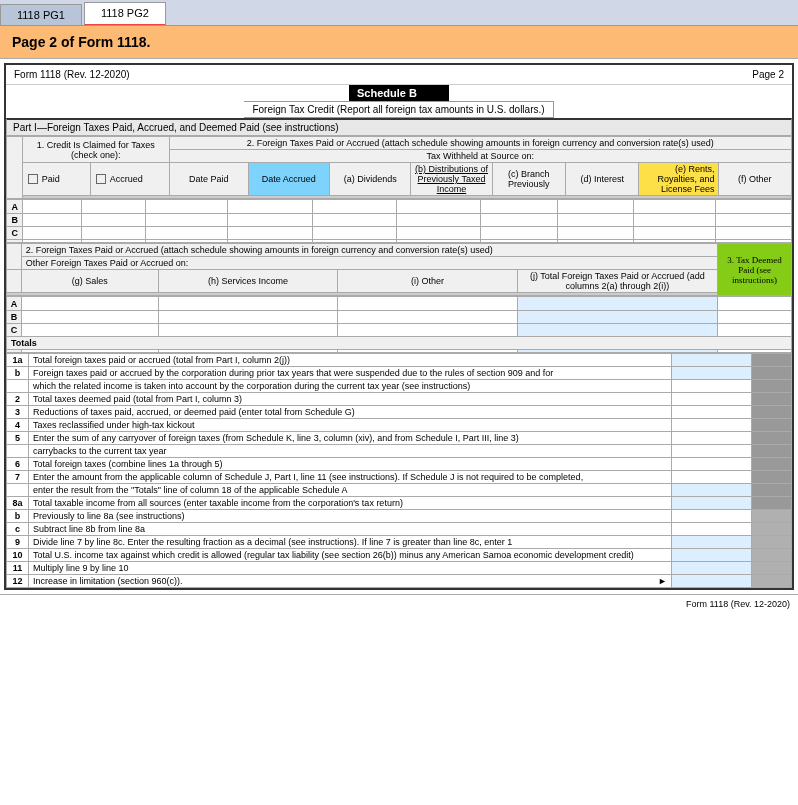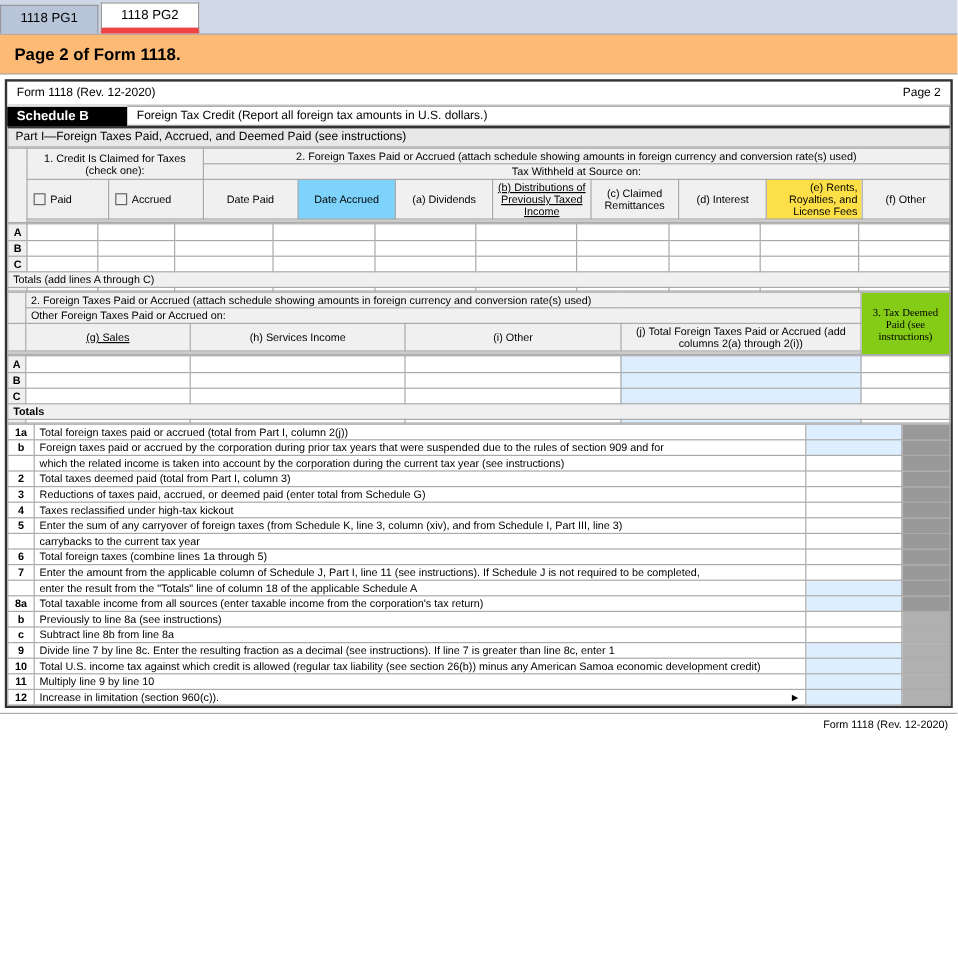--- a/index.html
+++ b/index.html
@@ -1,26 +1,26 @@
 <!DOCTYPE html>
 <html><head>
   <meta charset="utf-8">
   <style>
     * { box-sizing: border-box; margin: 0; padding: 0; }
     body { font-family: Arial, sans-serif; font-size: 10px; background: #fff; width: 798px; }
     
     .tabs { display: flex; background: #d0d8e8; border-bottom: 1px solid #999; }
     .tab { padding: 4px 16px; font-size: 11px; cursor: pointer; border: 1px solid #999; border-bottom: none; background: #b8c4d8; margin-right: 2px; margin-top: 4px; }
-    .tab.active { background: #fff; border-bottom: 5px solid #ef4444; margin-top: 2px; }
+    .tab.active { background: #fff; border-bottom: 1px solid #ef4444; margin-top: 2px; }
     
     .page-header { background: #fdba74; padding: 8px 12px; font-size: 14px; font-weight: bold; border-bottom: 1px solid #aaa; }
     
     .form-header { display: flex; justify-content: space-between; padding: 4px 8px; font-size: 10px; border-bottom: 1px solid #ccc; }
     
-    .schedule-bar { display: flex; align-items: center; margin: 0; }
+    .schedule-bar { display: flex; align-items: center; margin: 0; flex-direction: column; }
     .schedule-label { background: #000; color: #fff; font-weight: bold; padding: 2px 8px; font-size: 11px; min-width: 100px; }
     .schedule-desc { padding: 2px 8px; font-size: 10px; border: 1px solid #999; border-left: none; flex: 1; }
     
     .part-header { background: #e8e8e8; padding: 2px 6px; font-size: 10px; border: 1px solid #aaa; border-top: 2px solid #333; }
     
     table { width: 100%; border-collapse: collapse; font-size: 9px; }
     td, th { border: 1px solid #aaa; padding: 1px 3px; vertical-align: middle; }
     .input-cell { background: #fff; min-height: 14px; }
     .blue-input { background: #ddeeff; min-height: 14px; }
     .gray-cell { background: #b0b0b0; }
@@ -83,21 +83,21 @@
       <td style="text-align:center; font-size:9px; background:#f0f0f0; width:55px;">
         <div class="checkbox-row">
               <span class="checkbox"></span>
               <span>Accrued</span>
             </div>
       </td>
       <td style="text-align:center; font-size:9px; background:#f0f0f0; width:70px;">Date Paid</td>
       <td style="text-align:center; font-size:9px; background:#7dd3fc; width:72px;">Date Accrued</td>
       <td style="text-align:center; font-size:9px; background:#f0f0f0; width:72px;">(a) Dividends</td>
       <td style="text-align:center; font-size:9px; background:#f0f0f0; width:72px;text-decoration:underline;">(b) Distributions of Previously Taxed Income</td>
-      <td style="text-align:center; font-size:9px; background:#f0f0f0; width:65px;">(c) Claimed Remittances</td>
+      <td style="text-align:center; font-size:9px; background:#f0f0f0; width:65px;">(c) Branch Previously</td>
       <td style="text-align:center; font-size:9px; background:#f0f0f0; width:65px;">(d) Interest</td>
       <td style="text-align:right; font-size:9px; background:#fde047; width:70px;">(e) Rents, Royalties, and License Fees</td>
       <td style="text-align:center; font-size:9px; background:#f0f0f0; width:65px;">(f) Other</td>
     </tr>
     <tr>
       <td colspan="10" style="height:2px; background:#ccc;"></td>
     </tr>
   </tbody>
     </table>
 
@@ -136,23 +136,20 @@
       <td class="input-cell"></td>
       <td class="input-cell"></td>
       <td class="input-cell"></td>
       <td class="input-cell"></td>
       <td class="input-cell"></td>
       <td class="input-cell"></td>
       <td class="input-cell"></td>
       <td class="input-cell"></td>
     </tr>
     <tr>
-      <td colspan="11" style="background:#f0f0f0; font-size:9px; padding:1px 4px;">Totals (add lines A through C)</td>
-    </tr>
-    <tr>
       <td style="background:#f0f0f0;"></td>
       <td class="input-cell"></td>
       <td class="input-cell"></td>
       <td class="input-cell"></td>
       <td class="input-cell"></td>
       <td class="input-cell"></td>
       <td class="input-cell"></td>
       <td class="input-cell"></td>
       <td class="input-cell"></td>
       <td class="input-cell"></td>
@@ -166,21 +163,21 @@
         <tr>
       <td rowspan="2" style="width:14px; background:#f0f0f0;"></td>
       <td colspan="4" style="font-size:9px; background:#f0f0f0; padding:1px 4px;">2. Foreign Taxes Paid or Accrued (attach schedule showing amounts in foreign currency and conversion rate(s) used)</td>
       <td rowspan="4" style="font-size:9px; text-align:center; background:#84cc16; width:70px;font-family:Liberation Serif, serif;">3. Tax Deemed Paid (see instructions)</td>
     </tr>
     <tr>
       <td colspan="4" style="font-size:9px; background:#f0f0f0; padding:1px 4px;">Other Foreign Taxes Paid or Accrued on:</td>
     </tr>
     <tr>
       <td style="width:14px; background:#f0f0f0;"></td>
-      <td style="text-align:center; font-size:9px; background:#f0f0f0; width:130px;text-decoration:underline;">(g) Sales</td>
+      <td style="text-align:center; font-size:9px; background:#f0f0f0; width:130px;">(g) Sales</td>
       <td style="text-align:center; font-size:9px; background:#f0f0f0; width:170px;">(h) Services Income</td>
       <td style="text-align:center; font-size:9px; background:#f0f0f0; width:170px;">(i) Other</td>
       <td style="text-align:center; font-size:9px; background:#f0f0f0; width:190px;">(j) Total Foreign Taxes Paid or Accrued (add columns 2(a) through 2(i))</td>
     </tr>
     <tr>
       <td colspan="5" style="height:2px; background:#ccc;"></td>
     </tr>
   </tbody>
     </table>
 

